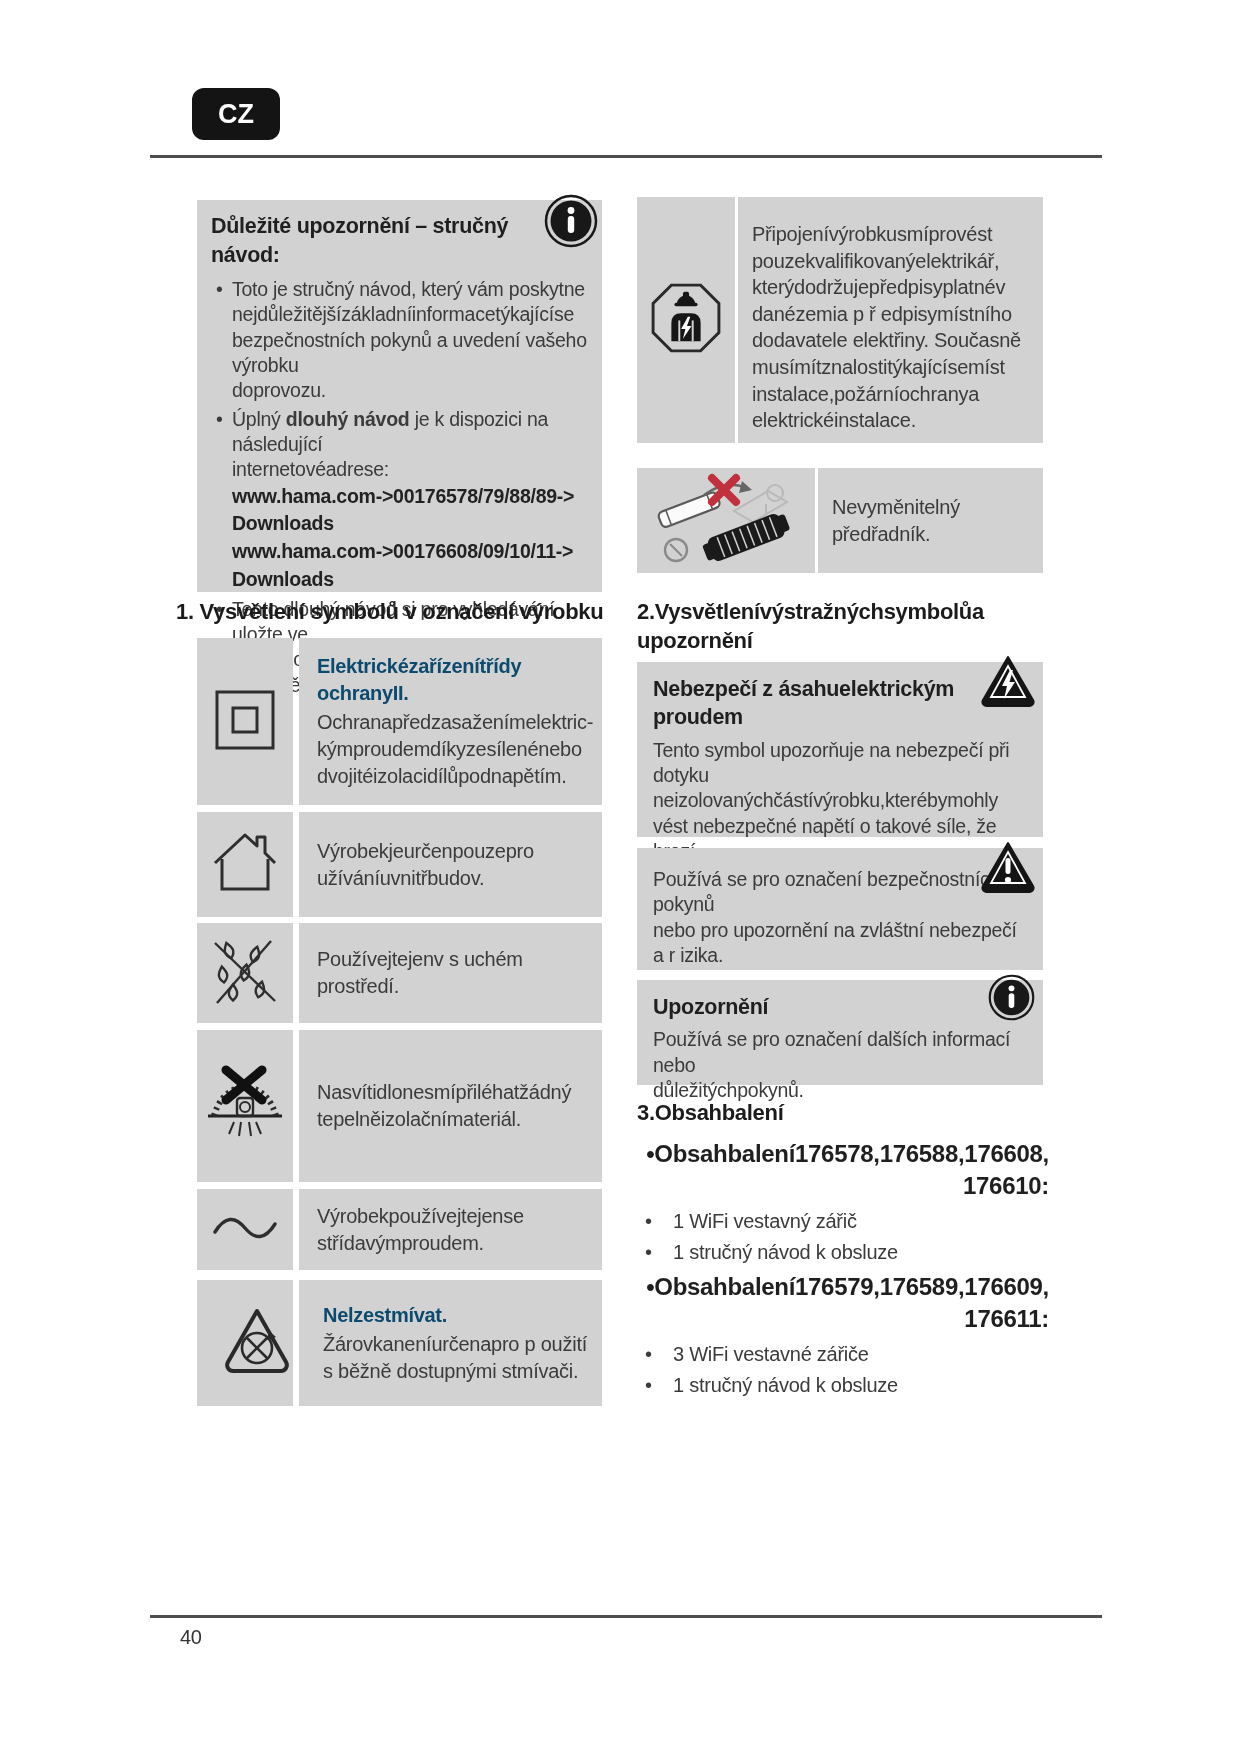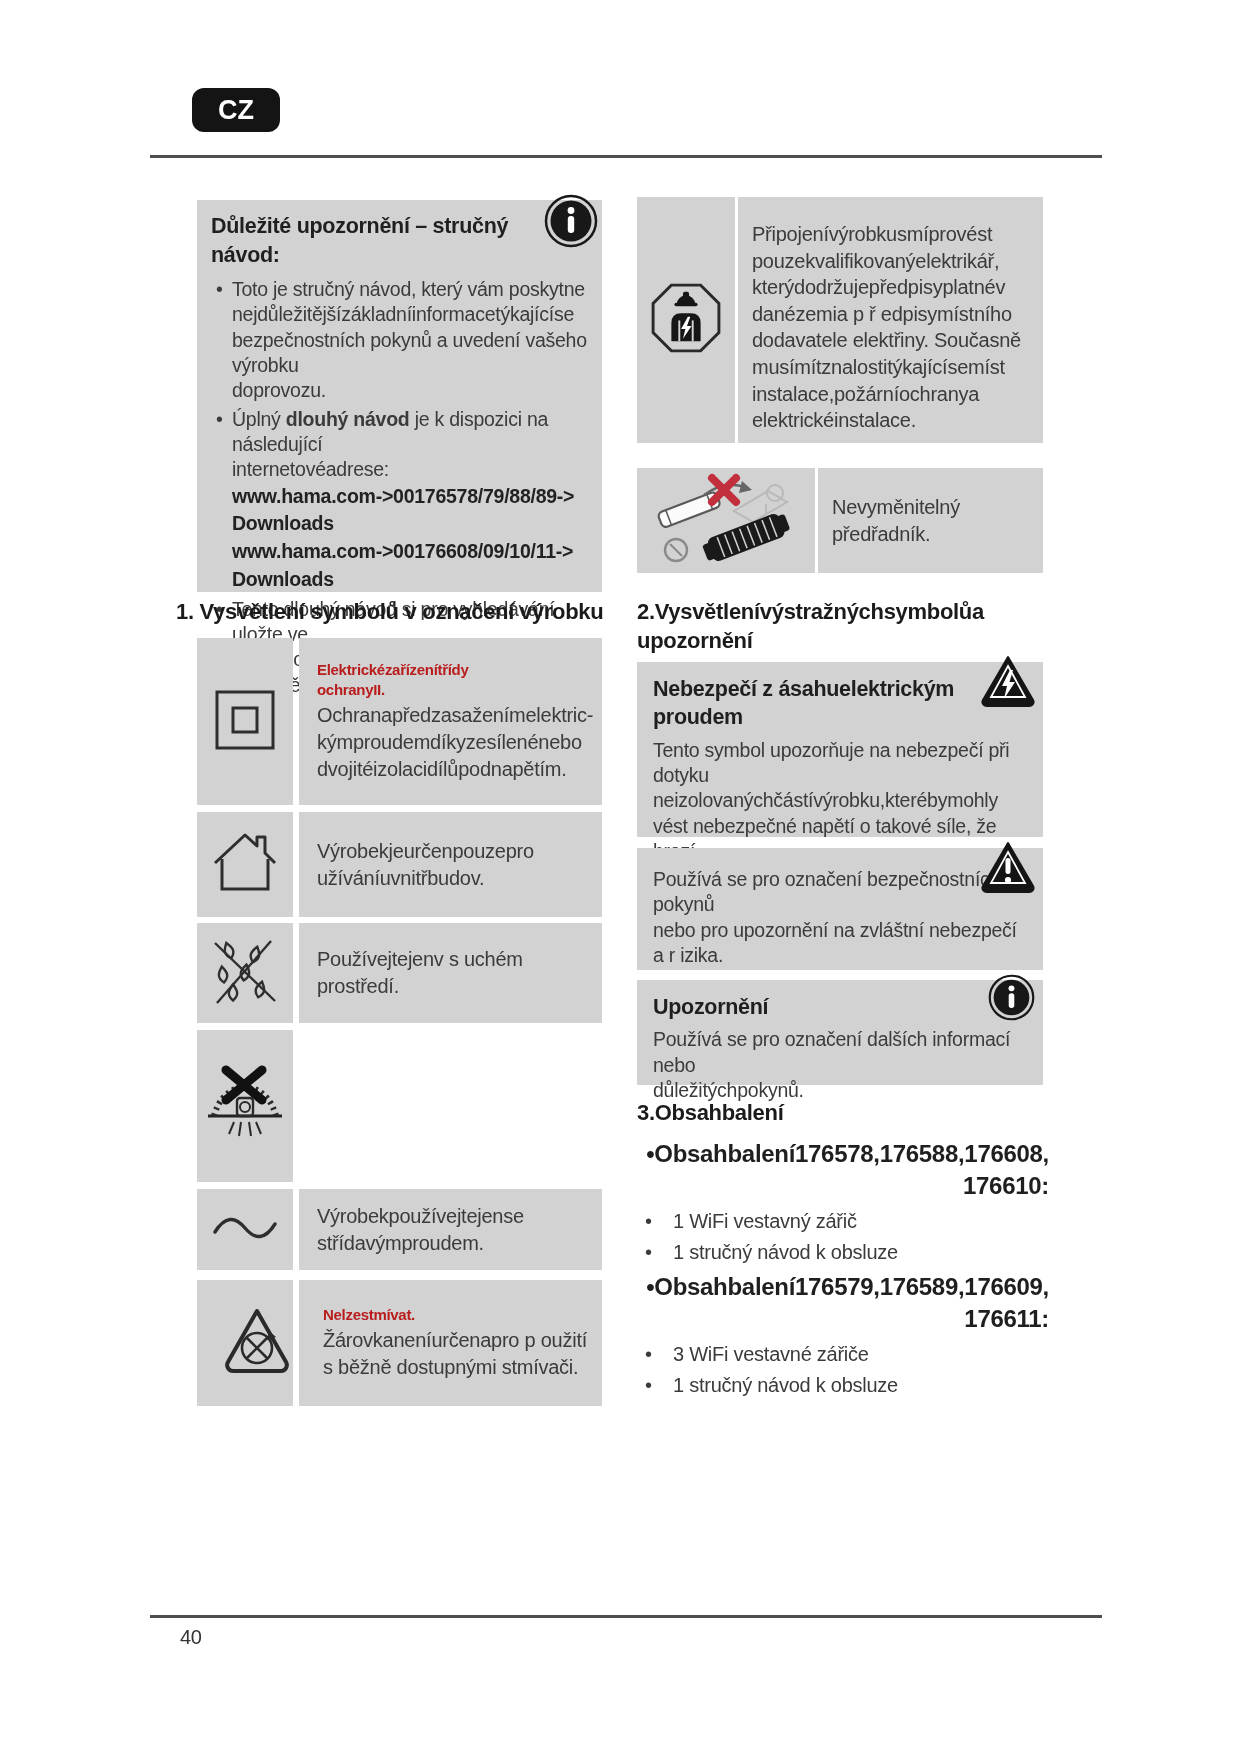--- a/index.html
+++ b/index.html
@@ -1,21 +1,21 @@
 <!DOCTYPE html>
 <html lang="cs"><head>
 <meta charset="utf-8">
 <style>
   html,body{margin:0;padding:0;background:#ffffff;}
   .page{position:relative;width:1241px;height:1754px;background:#fff;overflow:hidden;
         font-family:"Liberation Sans",sans-serif;color:#3b3b3b;letter-spacing:-0.25px;}
   .pre{white-space:pre-line;}
 
   
-  .lang-badge{position:absolute;left:192px;top:88px;width:88px;height:44px;background:#141414;
+  .lang-badge{position:absolute;left:192px;top:88px;width:88px;height:52px;background:#141414;
         border-radius:12px;color:#fff;font-weight:bold;font-size:27px;display:flex;
         align-items:center;justify-content:center;letter-spacing:0;}
   .doc-title{position:absolute;left:294px;top:84px;margin:0;font-size:41px;font-weight:400;
         color:#262626;letter-spacing:-1.2px;}
   .rule{position:absolute;left:150px;width:952px;height:3px;background:#4e4e4e;}
   .rule-top{top:155px;}
   .rule-bottom{top:1615px;}
 
   
   .gbox{position:absolute;background:#d2d2d2;box-sizing:border-box;}
@@ -38,21 +38,21 @@
   .ballast-text-box{left:818px;top:468px;width:225px;height:105px;padding:26px 0 0 14px;}
 
   
   .sec-h{position:absolute;margin:0;font-size:22px;font-weight:bold;color:#1b1b1b;line-height:1.3;letter-spacing:-0.3px;}
   .sec1-h{left:176px;top:598px;text-align:center;}
   .sec2-h{left:637px;top:598px;width:410px;}
 
   
   .sym-icon{left:197px;width:96px;display:flex;align-items:center;justify-content:center;}
   .sym-text{left:299px;width:303px;display:flex;flex-direction:column;justify-content:center;padding:10px 8px 10px 18px;}
-  .sym-text h3{margin:0 0 2px 0;font-size:15px;line-height:1.35;color:#b91c1c;letter-spacing:-0.3px;}
+  .sym-text h3{margin:0 0 2px 0;font-size:20px;line-height:1.35;color:#0c4a6e;letter-spacing:-0.3px;}
   .sym-text p{margin:0;font-size:20px;line-height:1.35;}
   .r0{top:638px;height:167px;}
   .r1{top:812px;height:105px;}
   .r2{top:923px;height:100px;}
   .r3{top:1030px;height:152px;}
   .r4{top:1189px;height:81px;}
   .r5{top:1280px;height:126px;padding-left:24px;}
 
   
   .warn-box{left:637px;width:406px;padding:13px 60px 0 16px;}
@@ -249,20 +249,24 @@
         <g stroke="#2a2a2a" stroke-width="2">
           <line x1="30" y1="58" x2="25" y2="70"></line>
             <line x1="37" y1="58" x2="35" y2="72"></line>
           <line x1="45" y1="58" x2="47" y2="72"></line>
             <line x1="52" y1="58" x2="57" y2="70"></line>
         </g>
         <path d="M22,6 L58,36 M58,6 L22,36" stroke="#111" stroke-width="9" stroke-linecap="round" fill="none"></path>
       </svg>
     </span>
   </div>
+  <div class="gbox sym-text r3">
+    <p class="pre">Nasvítidlonesmípřiléhatžádný
+tepelněizolačnímateriál.</p>
+  </div>
 
   <div class="gbox sym-icon r4">
     <span>
       <svg width="70" height="30" viewBox="0 0 70 30">
         <path d="M5,19 C15,3 25,3 35,15 C45,27 55,27 65,11" stroke="#2e2e2e" stroke-width="3.4" fill="none" stroke-linecap="round"></path>
       </svg>
     </span>
   </div>
   <div class="gbox sym-text r4">
     <p class="pre">Výrobekpoužívejtejense

